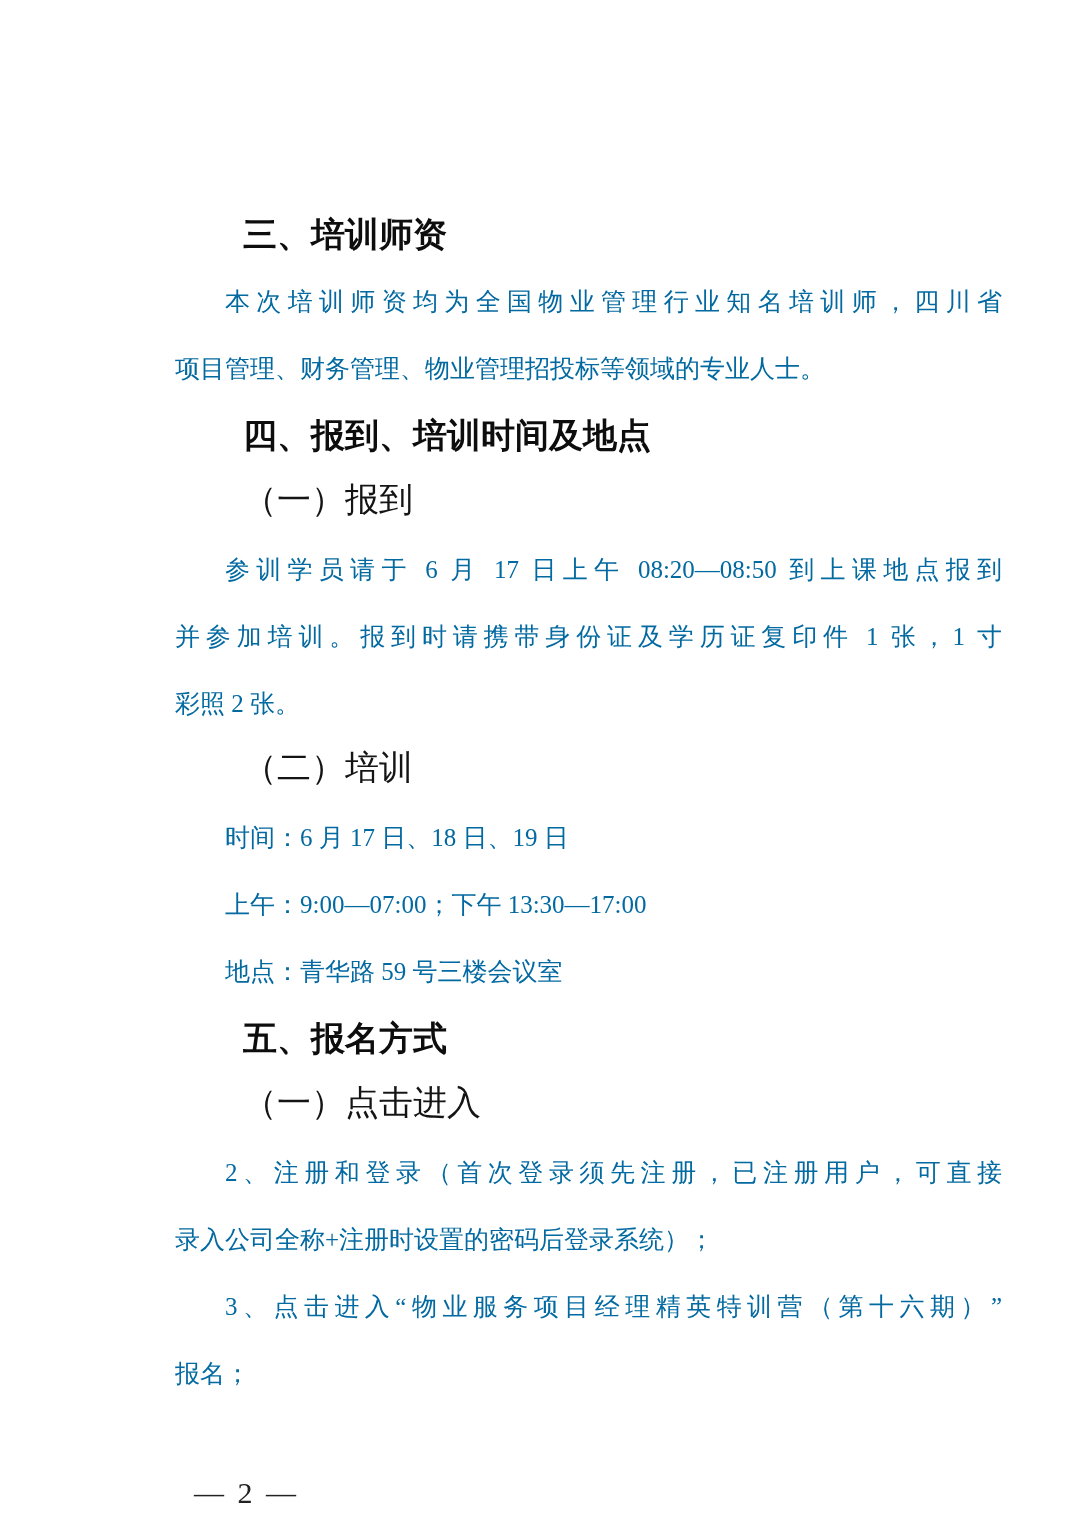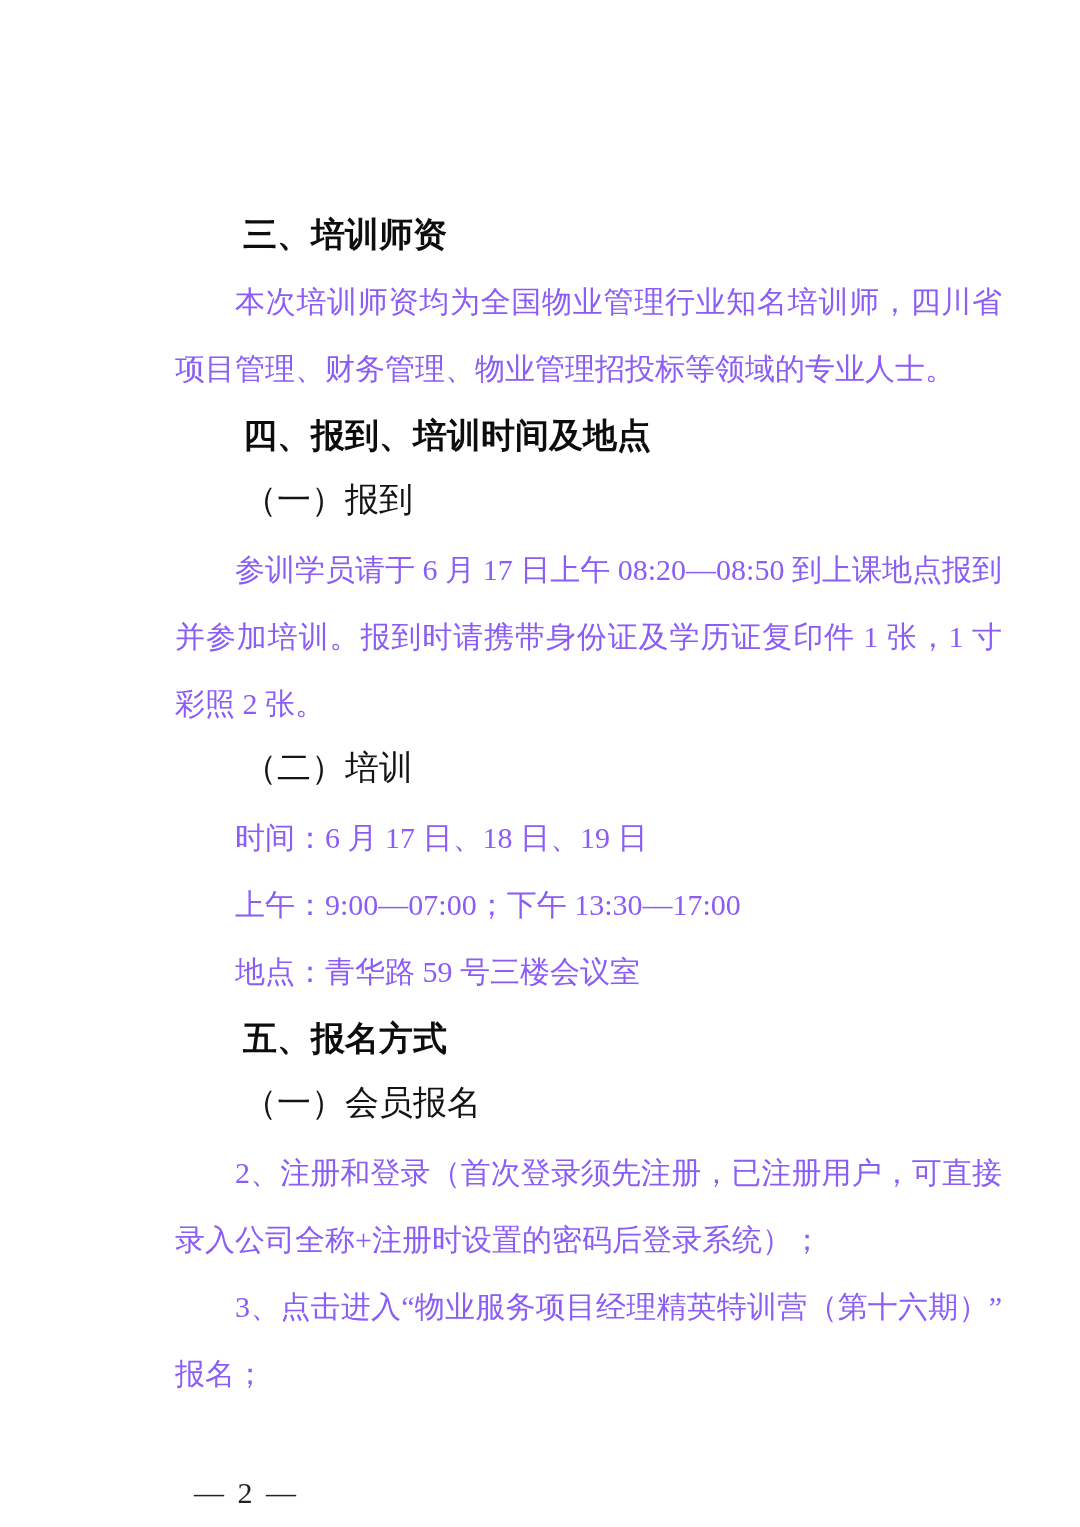--- a/index.html
+++ b/index.html
@@ -17,22 +17,22 @@
   }
   .doc-body {
     position: absolute;
     left: 115px;
     top: 147px;
     width: 851px;
   }
   .line {
     height: 55px;
     line-height: 55px;
-    font-size: 30px;
-    color: #8b5cf6;
+    font-size: 25px;
+    color: #0369a1;
     text-align: left;
     font-family: "Liberation Serif", "DejaVu Serif", serif;
   }
   .line.heading {
     font-family: "Liberation Sans", "DejaVu Sans", sans-serif;
     font-weight: 700;
     font-size: 34px;
     color: #0d0d0d;
   }
   .line.sub {
@@ -68,20 +68,20 @@
       <div class="line heading indent">四、报到、培训时间及地点</div>
       <div class="line sub indent">（一）报到</div>
       <div class="line body indent justify">参训学员请于 6 月 17 日上午 08:20—08:50 到上课地点报到</div>
       <div class="line body justify">并参加培训。报到时请携带身份证及学历证复印件 1 张，1 寸</div>
       <div class="line body">彩照 2 张。</div>
       <div class="line sub indent">（二）培训</div>
       <div class="line body indent">时间：6 月 17 日、18 日、19 日</div>
       <div class="line body indent">上午：9:00—07:00；下午 13:30—17:00</div>
       <div class="line body indent">地点：青华路 59 号三楼会议室</div>
       <div class="line heading indent">五、报名方式</div>
-      <div class="line sub indent">（一）会员报名</div>
+      <div class="line sub indent">（一）点击进入</div>
       <div class="line body indent justify">2、注册和登录（首次登录须先注册，已注册用户，可直接</div>
       <div class="line body">录入公司全称+注册时设置的密码后登录系统）；</div>
       <div class="line body indent justify">3、点击进入“物业服务项目经理精英特训营（第十六期）”</div>
       <div class="line body">报名；</div>
     </main>
   <div class="footer">— 2 —</div>
 </div>
 
 </body></html>

